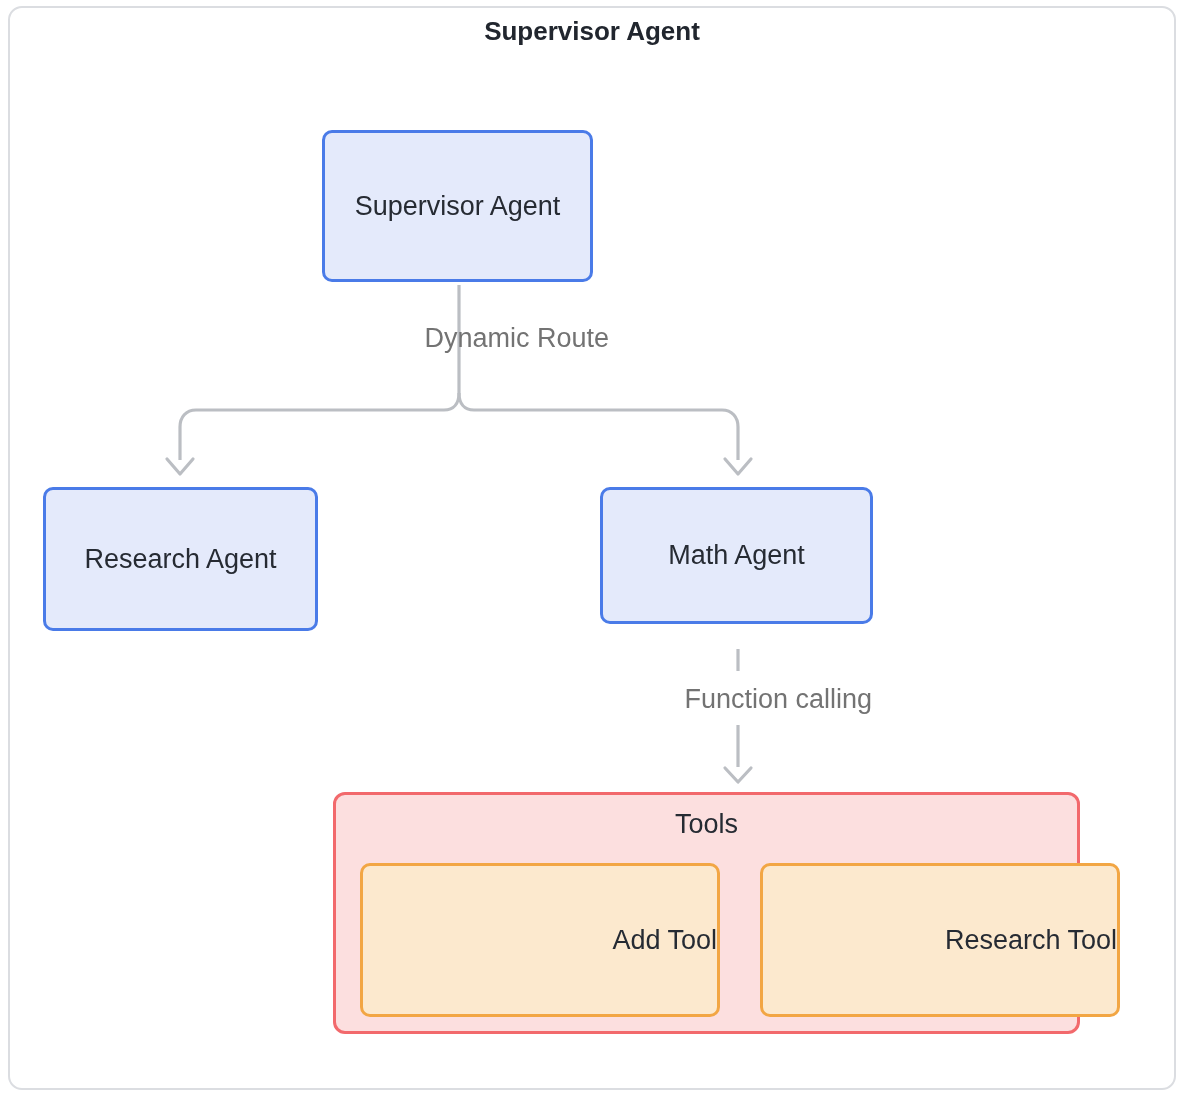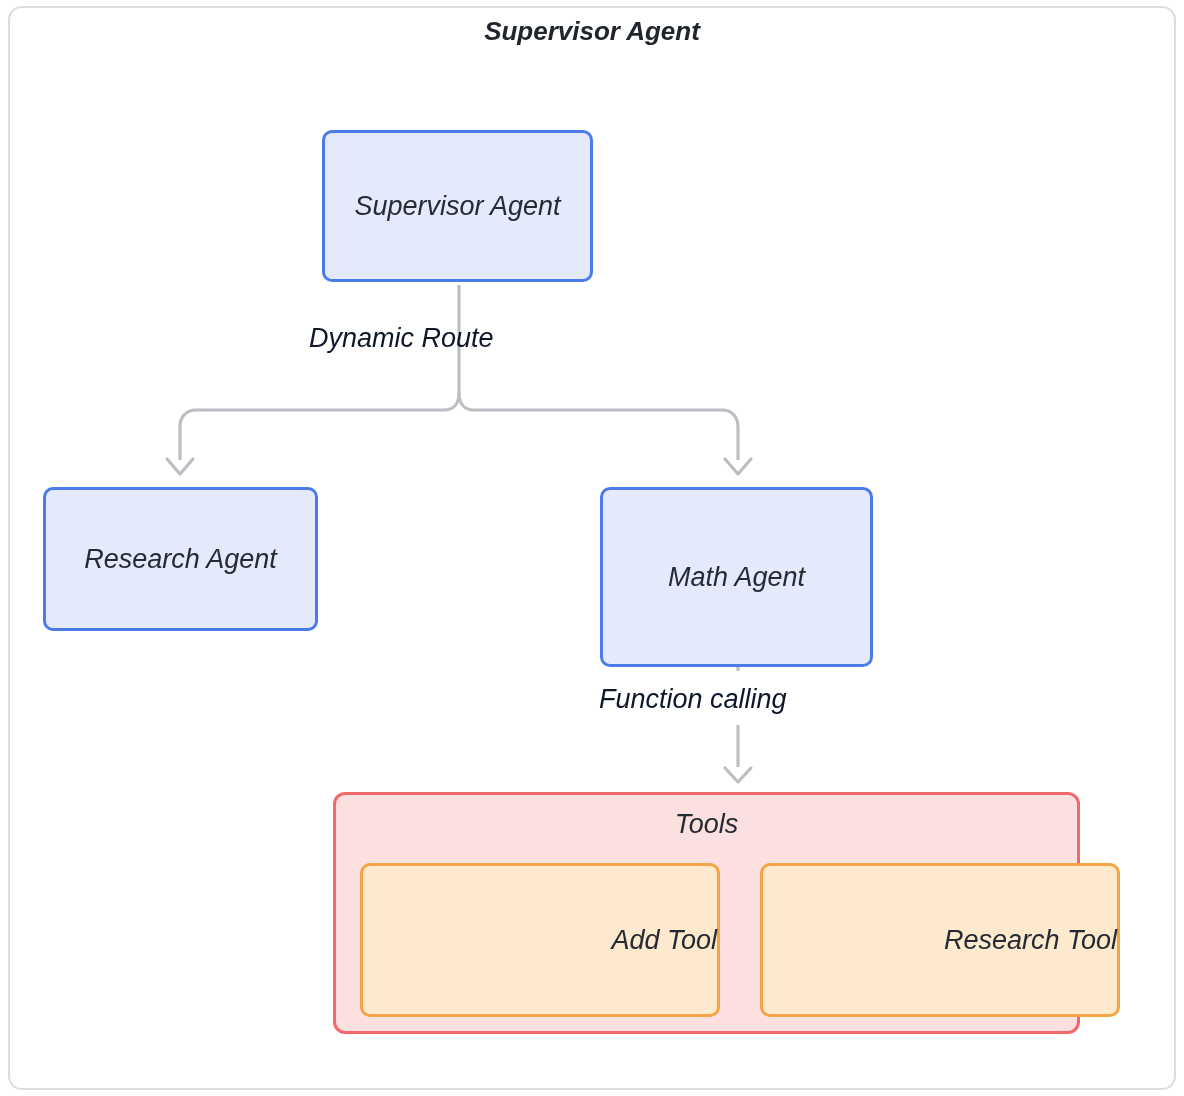--- a/index.html
+++ b/index.html
@@ -9,38 +9,38 @@
     --edge-line:#BBBEC3;
     --text:#262B33;
     --tools-fill:#FCDFDF;
     --tools-border:#F2696C;
     --tool-fill:#FCE9CE;
     --tool-border:#F2A644;
   }
   *{margin:0;padding:0;box-sizing:border-box;}
   html,body{width:1184px;height:1096px;background:#FFFFFF;overflow:hidden;
     font-family:"Liberation Sans", sans-serif;color:var(--text);}
-  .stage{position:relative;width:1184px;height:1096px;font-style:italic;}
+  .stage{position:relative;width:1184px;height:1096px;}
   .frame{position:absolute;left:8px;top:6px;width:1168px;height:1084px;
     background:#FFFFFF;border:2px solid var(--frame-border);border-radius:14px;}
   .diagram-title{position:absolute;left:0;top:16px;width:1184px;text-align:center;
     font-size:26px;font-weight:bold;color:#21262E;z-index:3;}
   .edge-layer{position:absolute;left:0;top:0;width:1184px;height:1096px;z-index:1;}
   .edge-layer path{fill:none;stroke:var(--edge-line);stroke-width:3.2;}
   .edge-layer path.arrow{stroke-linecap:round;stroke-linejoin:round;}
   .node{position:absolute;display:flex;align-items:center;justify-content:center;
     background:var(--node-fill);border:3px solid var(--node-border);border-radius:10px;
     font-size:27px;z-index:2;}
   .node-supervisor{left:322px;top:130px;width:271px;height:152px;}
   .node-research{left:43px;top:487px;width:275px;height:144px;}
-  .node-math{left:600px;top:487px;width:273px;height:180px;}
-  .edge-label{position:absolute;width:300px;text-align:left;font-size:27px;
-    color:#0f172a;z-index:2;}
+  .node-math{left:600px;top:487px;width:273px;height:137px;}
+  .edge-label{position:absolute;width:300px;text-align:right;font-size:27px;
+    color:#737373;z-index:2;}
   .label-dynamic-route{left:309px;top:323px;}
-  .label-function-calling{left:599px;top:684px;}
+  .label-function-calling{left:572px;top:684px;}
   .tools-group{position:absolute;left:333px;top:792px;width:747px;height:242px;
     background:var(--tools-fill);border:3px solid var(--tools-border);border-radius:12px;
     z-index:2;}
   .tools-title{position:absolute;left:0;top:14px;width:100%;text-align:center;
     font-size:27px;color:#262B33;}
   .tools-row{position:absolute;left:24px;top:68px;width:760px;height:154px;
     display:flex;gap:40px;}
   .tool-box{flex:1;display:flex;align-items:center;justify-content:flex-end;
     background:var(--tool-fill);border:3px solid var(--tool-border);border-radius:10px;
     font-size:27px;}

